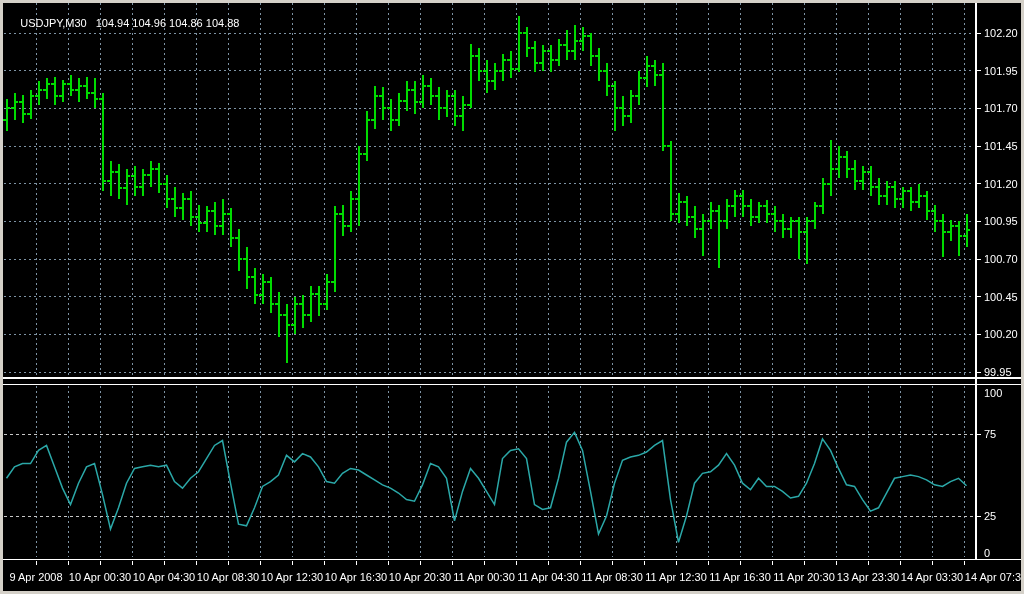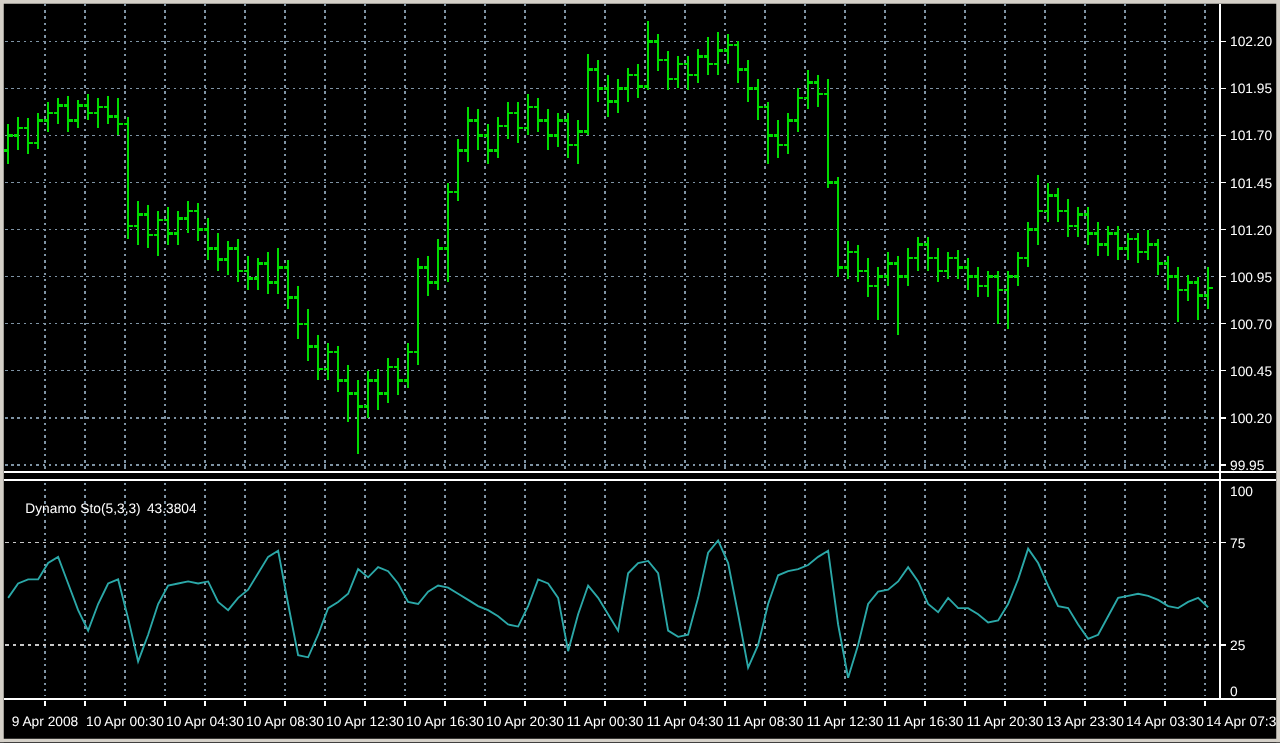--- a/index.html
+++ b/index.html
@@ -290,22 +290,22 @@
       <text x="548" y="581" text-anchor="middle">11 Apr 04:30</text>
       <text x="612" y="581" text-anchor="middle">11 Apr 08:30</text>
       <text x="676" y="581" text-anchor="middle">11 Apr 12:30</text>
       <text x="740" y="581" text-anchor="middle">11 Apr 16:30</text>
       <text x="804" y="581" text-anchor="middle">11 Apr 20:30</text>
       <text x="868" y="581" text-anchor="middle">13 Apr 23:30</text>
       <text x="932" y="581" text-anchor="middle">14 Apr 03:30</text>
       <text x="996" y="581" text-anchor="middle">14 Apr 07:30</text>
     </svg>
 
-
-  <div id="indicator-label" class="overlay-label">
-    <span>Dynamo Sto(5,3,3)</span><span class="value-part">43.3804</span>
+  <div id="symbol-label" class="overlay-label">
+    <span>USDJPY,M30</span><span class="quote-part">104.94 104.96 104.86 104.88</span>
   </div>
+
 
   <div id="frame-top" class="frame"></div>
   <div id="frame-bottom" class="frame"></div>
   <div id="frame-left" class="frame"></div>
   <div id="frame-right" class="frame"></div>
 </div>
 
 </body></html>

